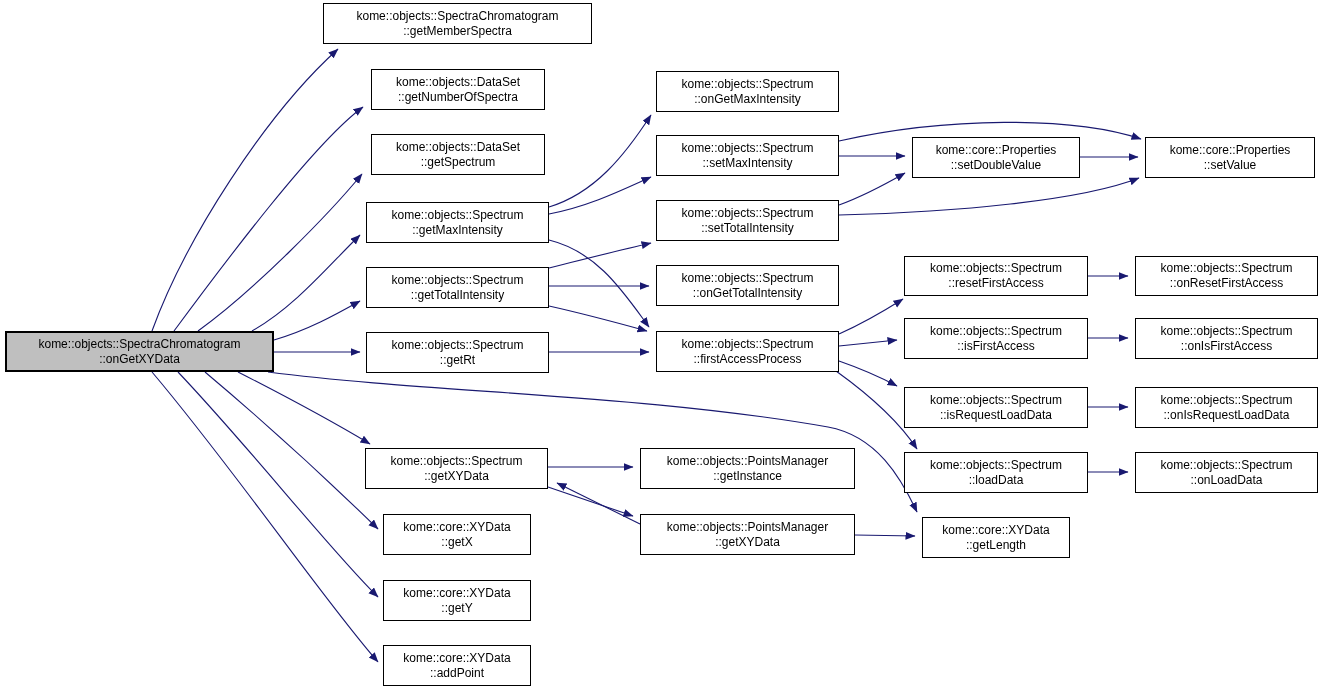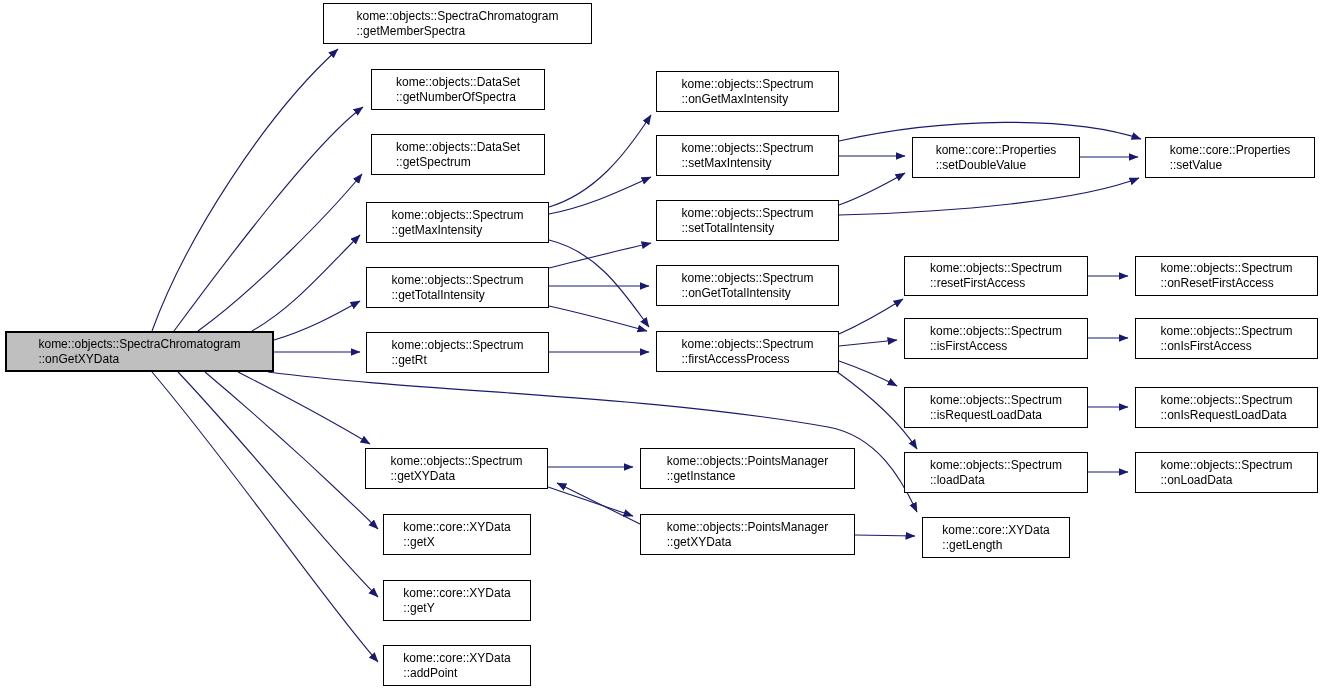--- a/index.html
+++ b/index.html
@@ -1,20 +1,20 @@
 <!DOCTYPE html>
 <html><head>
 <meta charset="utf-8">
 <style>
   html,body{margin:0;padding:0;background:#ffffff;}
   .stage{position:relative;width:1325px;height:691px;background:#ffffff;overflow:hidden;
          font-family:"Liberation Sans",sans-serif;}
   svg.edge-layer{position:absolute;left:0;top:0;}
   .node{position:absolute;box-sizing:border-box;border:1px solid #000000;background:#ffffff;
-        display:flex;align-items:center;justify-content:center;text-align:left;
+        display:flex;align-items:center;justify-content:center;text-align:center;
         font-size:12px;line-height:15px;color:#000000;white-space:pre-line;cursor:pointer;}
   .node.root{background:#bfbfbf;border-width:2px;}
 </style>
 </head>
 <body>
 
 <div class="stage">
 
   <svg class="edge-layer" width="1325" height="691" viewBox="0 0 1325 691">
     <defs>

